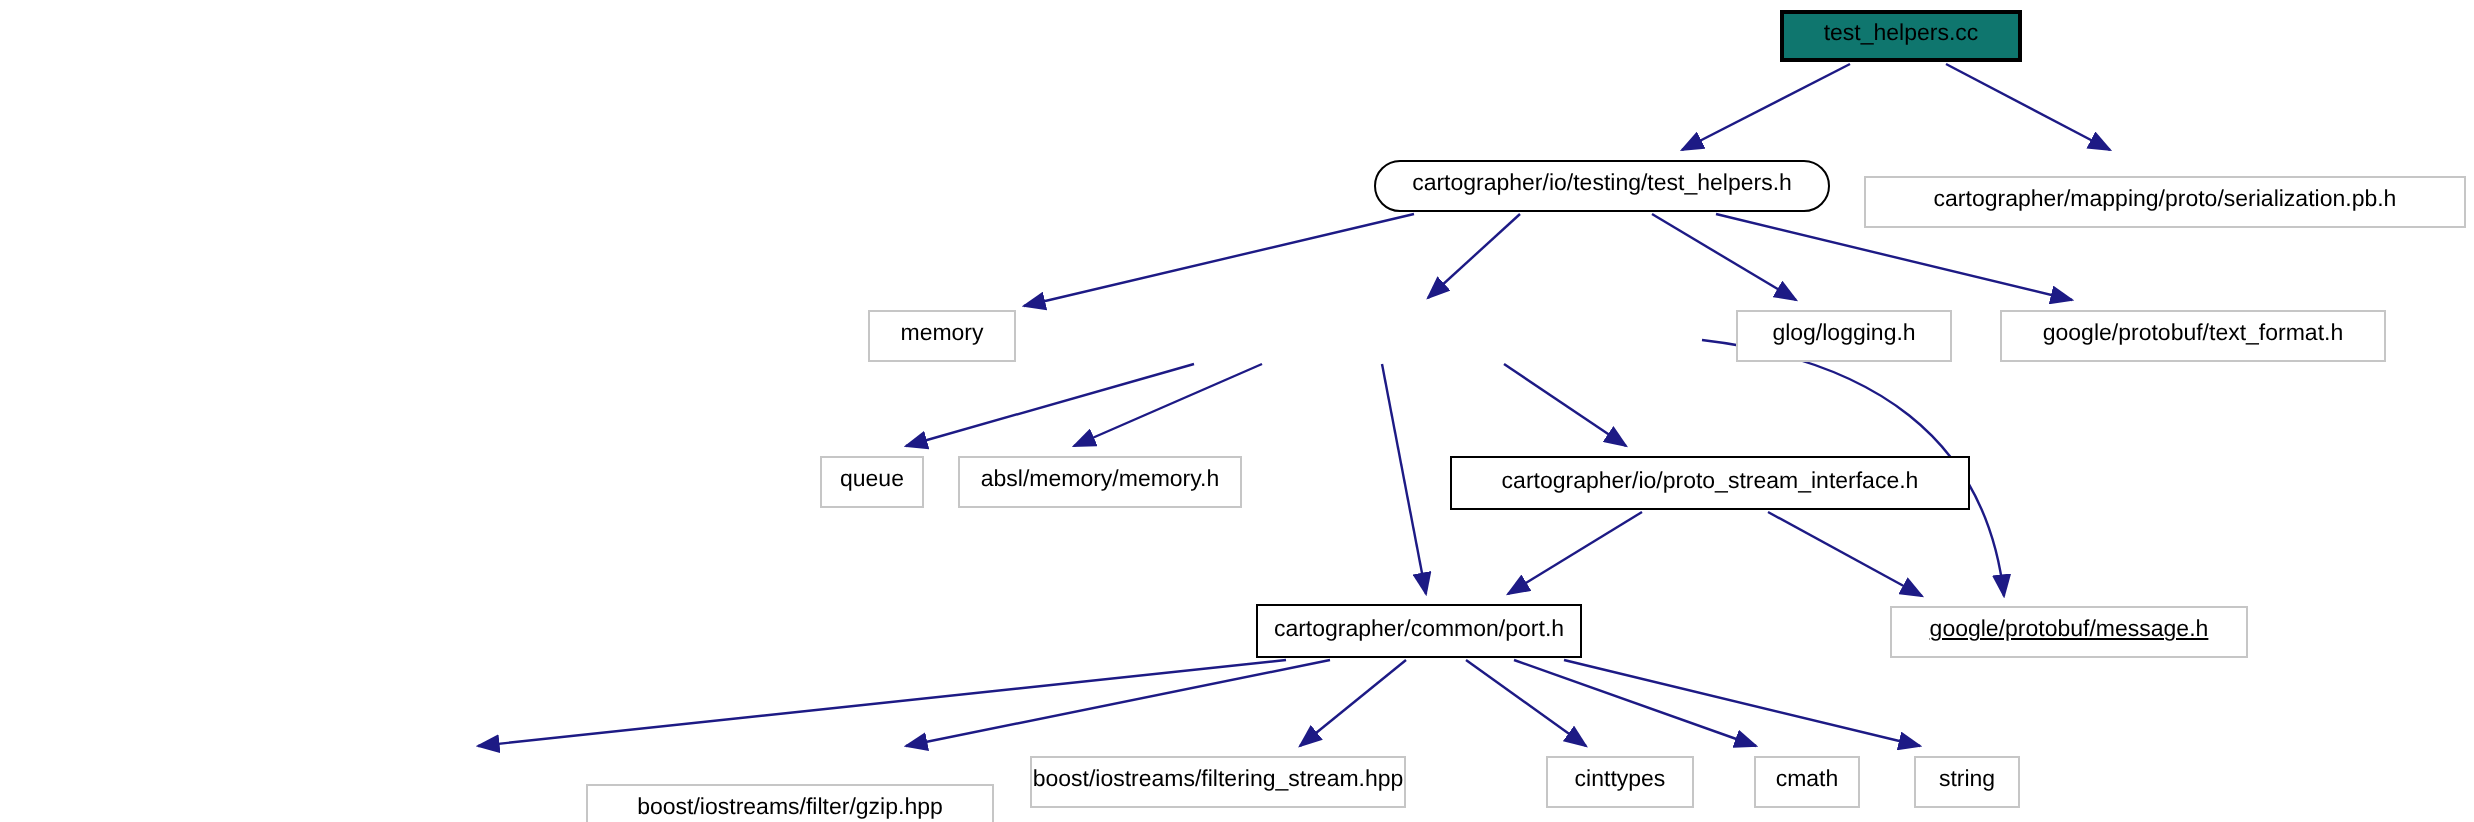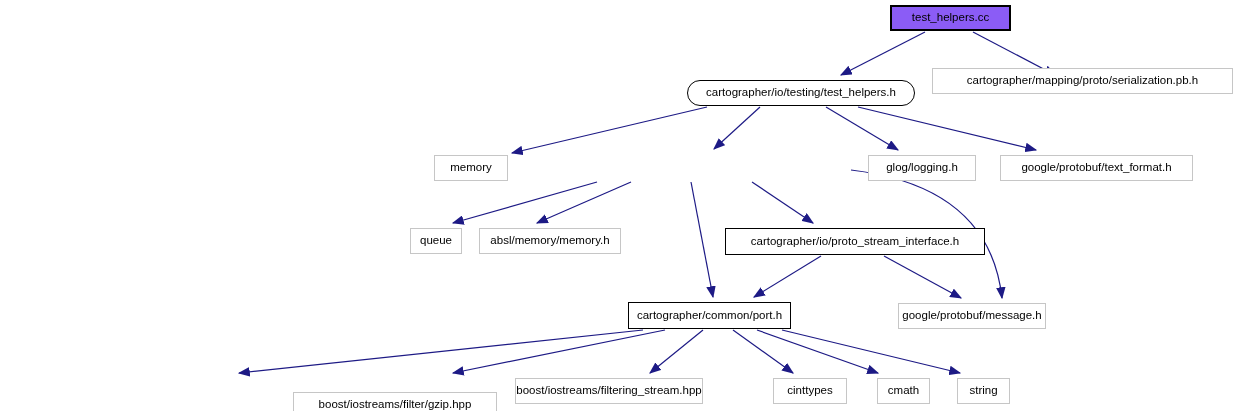--- a/index.html
+++ b/index.html
@@ -15,21 +15,21 @@
   .node{
     position:absolute;box-sizing:border-box;
     display:flex;align-items:center;justify-content:center;
     background:#ffffff;
     border:1px solid #c6c6c6;
     font-size:11.5px;line-height:1;color:#000000;
     white-space:nowrap;
     z-index:2;
   }
   .node--strong{border:1.5px solid #000000;}
-  .node--focus{background:#8b5cf6;border:2px solid #000000;}
+  .node--focus{background:#0f766e;border:2px solid #000000;}
 </style>
 </head>
 <body>
 
 <div class="canvas">
 
   <svg class="edges" viewBox="0 0 1237 411">
     <defs>
       <marker id="arrow" viewBox="0 0 10 8" refX="9" refY="4" markerWidth="10" markerHeight="8" orient="auto">
         <path d="M0,0 L10,4 L0,8 z" fill="#1d1a85"></path>
@@ -51,28 +51,28 @@
     <line class="edge" x1="643" y1="330" x2="239" y2="373" marker-end="url(#arrow)"></line>
     <line class="edge" x1="665" y1="330" x2="453" y2="373" marker-end="url(#arrow)"></line>
     <line class="edge" x1="703" y1="330" x2="650" y2="373" marker-end="url(#arrow)"></line>
     <line class="edge" x1="733" y1="330" x2="793" y2="373" marker-end="url(#arrow)"></line>
     <line class="edge" x1="757" y1="330" x2="878" y2="373" marker-end="url(#arrow)"></line>
     <line class="edge" x1="782" y1="330" x2="960" y2="373" marker-end="url(#arrow)"></line>
   </svg>
 
   <div class="node node--focus" style="left:890px; top:5px;   width:121px; height:26px;">test_helpers.cc</div>
   <div class="node node--strong" style="left:687px; top:80px;  width:228px; height:26px;border-radius:13px;">cartographer/io/testing/test_helpers.h</div>
-  <div class="node" style="left:932px; top:68px;  width:301px; height:26px;">cartographer/mapping/proto/serialization.pb.h</div>
+  <div class="node" style="left:932px; top:88px;  width:301px; height:26px;">cartographer/mapping/proto/serialization.pb.h</div>
   <div class="node" style="left:434px; top:155px; width:74px;  height:26px;">memory</div>
   <div class="node" style="left:868px; top:155px; width:108px; height:26px;">glog/logging.h</div>
   <div class="node" style="left:1000px;top:155px; width:193px; height:26px;">google/protobuf/text_format.h</div>
   <div class="node" style="left:410px; top:228px; width:52px;  height:26px;">queue</div>
   <div class="node" style="left:479px; top:228px; width:142px; height:26px;">absl/memory/memory.h</div>
   <div class="node node--strong" style="left:725px; top:228px; width:260px; height:27px;">cartographer/io/proto_stream_interface.h</div>
   <div class="node node--strong" style="left:628px; top:302px; width:163px; height:27px;">cartographer/common/port.h</div>
-  <div class="node" style="left:898px; top:303px; width:148px; height:26px;">google/protobuf/message.h</div>
+  <div class="node" style="left:945px; top:303px; width:179px; height:26px;text-decoration:underline;">google/protobuf/message.h</div>
   <div class="node" style="left:293px; top:392px; width:204px; height:26px;">boost/iostreams/filter/gzip.hpp</div>
   <div class="node" style="left:515px; top:378px; width:188px; height:26px;">boost/iostreams/filtering_stream.hpp</div>
   <div class="node" style="left:773px; top:378px; width:74px;  height:26px;">cinttypes</div>
   <div class="node" style="left:877px; top:378px; width:53px;  height:26px;">cmath</div>
   <div class="node" style="left:957px; top:378px; width:53px;  height:26px;">string</div>
 
 </div>
 
 </body></html>

